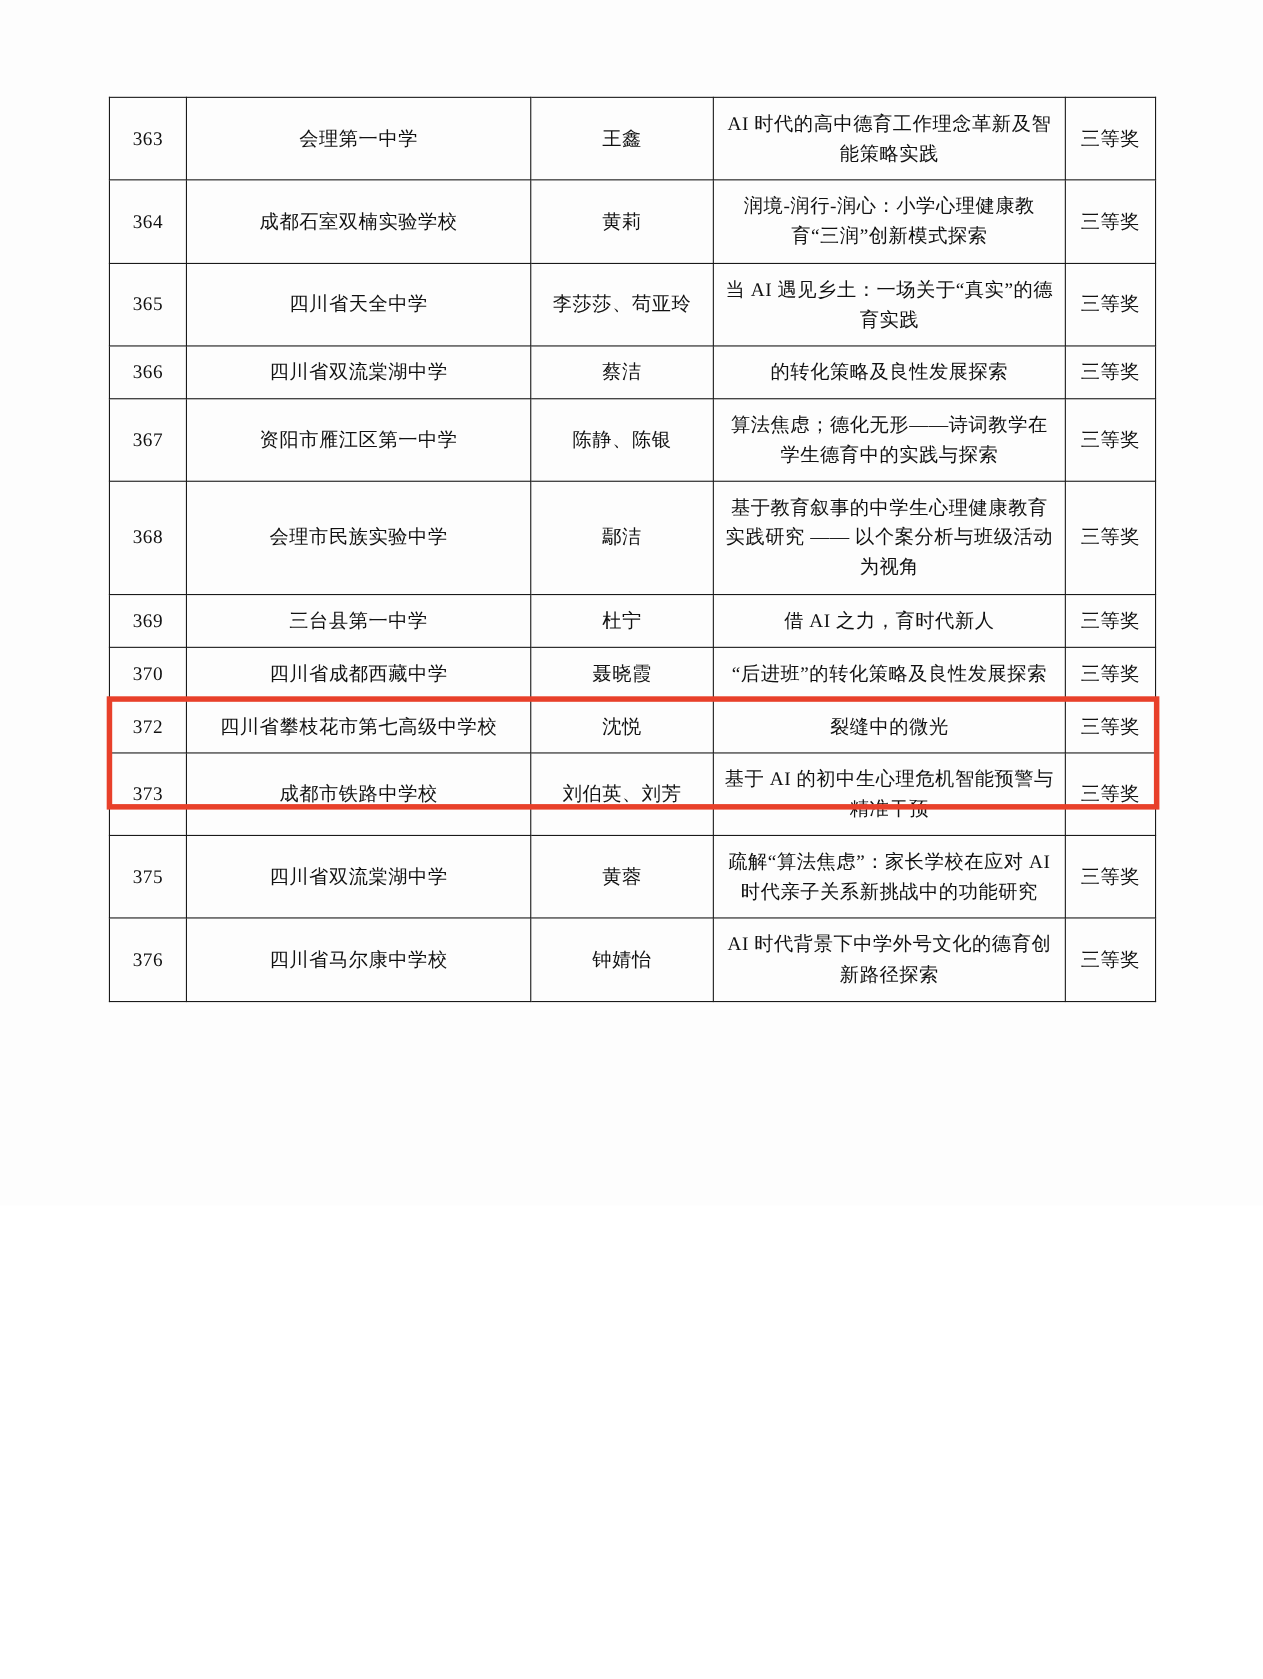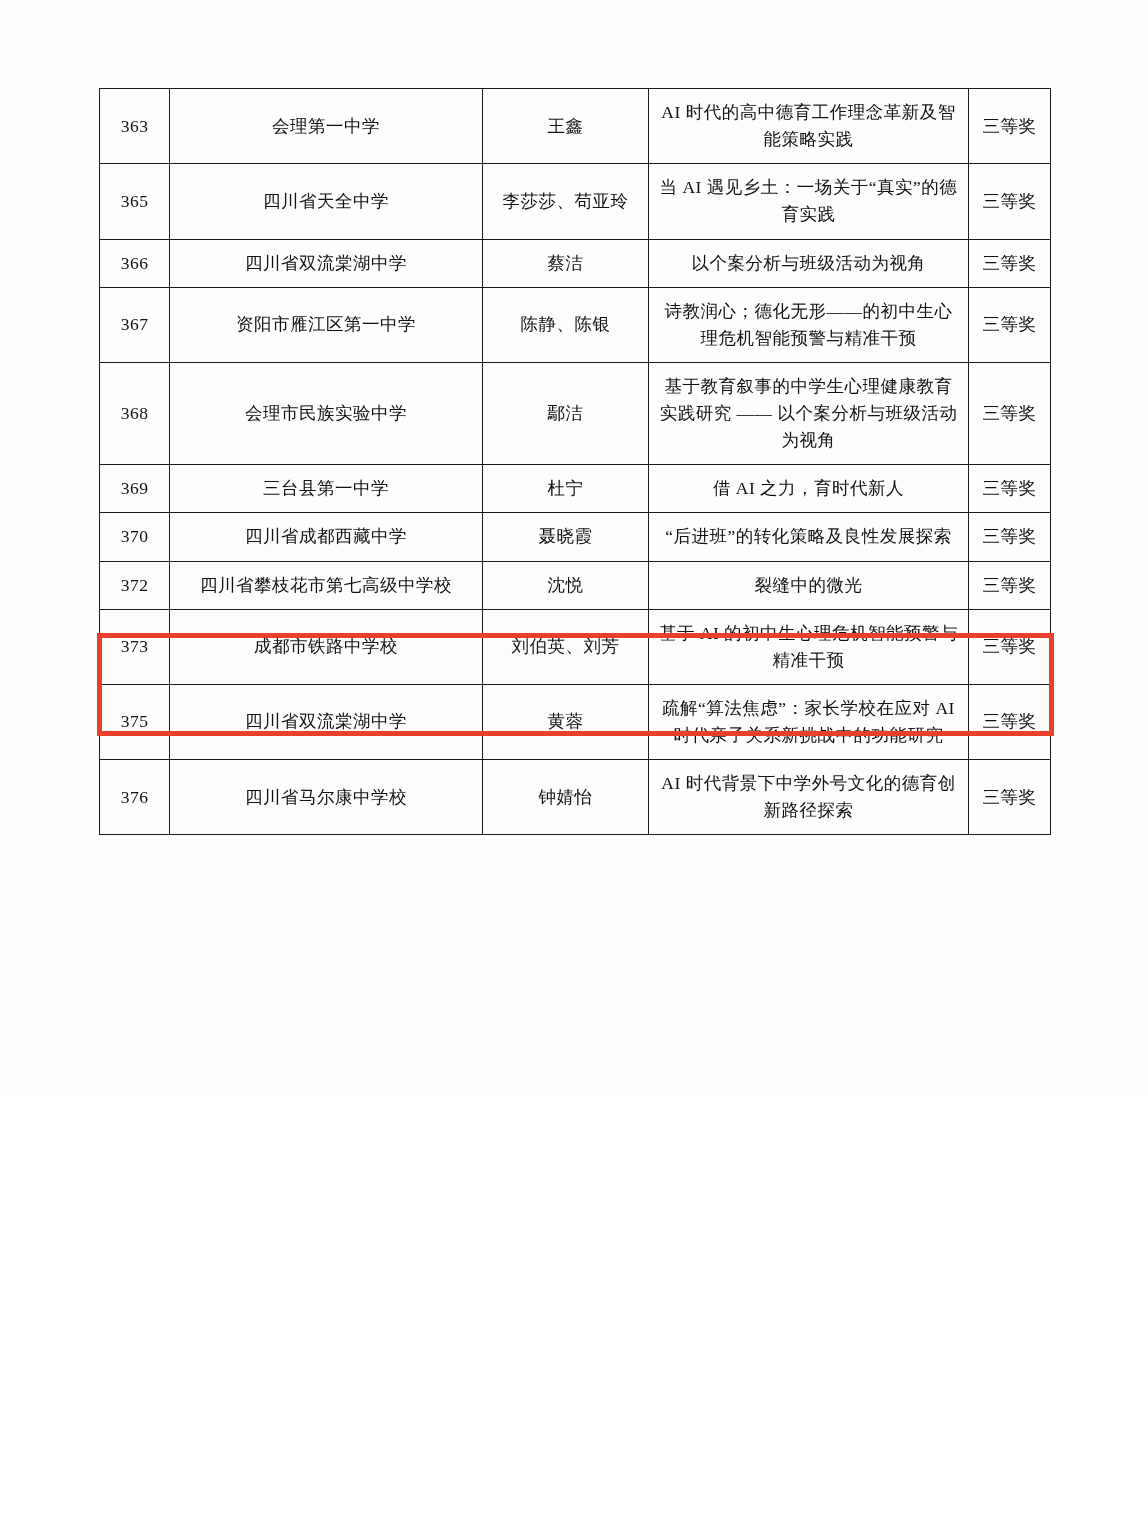--- a/index.html
+++ b/index.html
@@ -80,38 +80,45 @@
       </colgroup>
       <tbody>
         <tr>
           <td class="no">363</td>
           <td class="school">会理第一中学</td>
           <td class="author">王鑫</td>
           <td class="title">AI 时代的高中德育工作理念革新及智能策略实践</td>
           <td class="award">三等奖</td>
         </tr>
         <tr>
+          <td class="no">364</td>
+          <td class="school">成都石室双楠实验学校</td>
+          <td class="author">黄莉</td>
+          <td class="title">润境-润行-润心：小学心理健康教育“三润”创新模式探索</td>
+          <td class="award">三等奖</td>
+        </tr>
+        <tr>
           <td class="no">365</td>
           <td class="school">四川省天全中学</td>
           <td class="author">李莎莎、苟亚玲</td>
           <td class="title">当 AI 遇见乡土：一场关于“真实”的德育实践</td>
           <td class="award">三等奖</td>
         </tr>
         <tr>
           <td class="no">366</td>
           <td class="school">四川省双流棠湖中学</td>
           <td class="author">蔡洁</td>
-          <td class="title">以个案分析与班级活动为视角</td>
+          <td class="title">的转化策略及良性发展探索</td>
           <td class="award">三等奖</td>
         </tr>
         <tr>
           <td class="no">367</td>
           <td class="school">资阳市雁江区第一中学</td>
           <td class="author">陈静、陈银</td>
-          <td class="title">诗教润心；德化无形——的初中生心理危机智能预警与精准干预</td>
+          <td class="title">算法焦虑；德化无形——诗词教学在学生德育中的实践与探索</td>
           <td class="award">三等奖</td>
         </tr>
         <tr>
           <td class="no">368</td>
           <td class="school">会理市民族实验中学</td>
           <td class="author">鄢洁</td>
           <td class="title">基于教育叙事的中学生心理健康教育实践研究 —— 以个案分析与班级活动为视角</td>
           <td class="award">三等奖</td>
         </tr>
         <tr>

